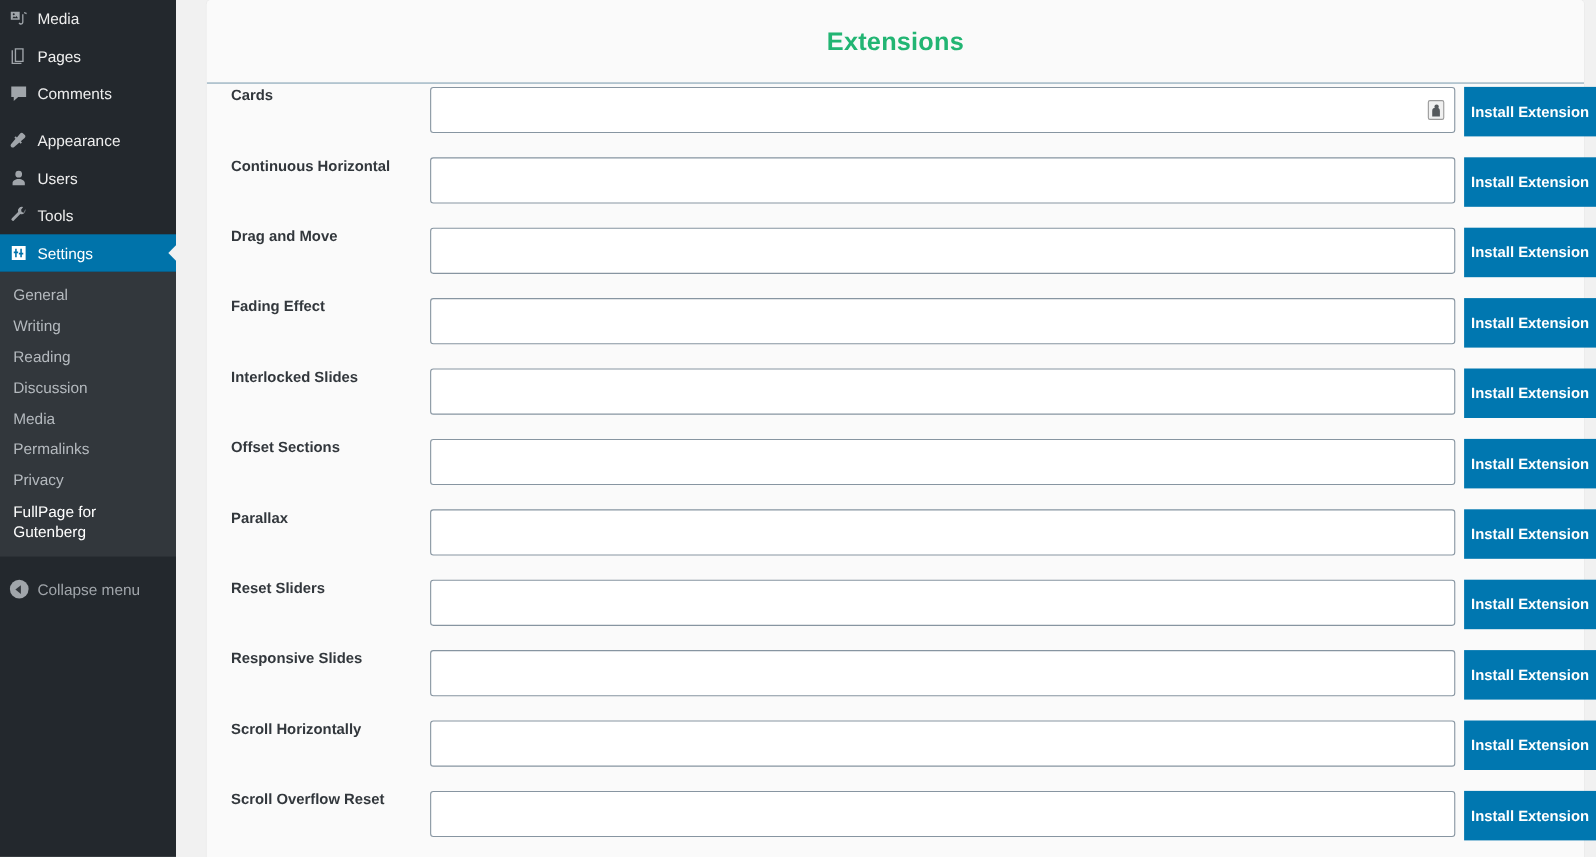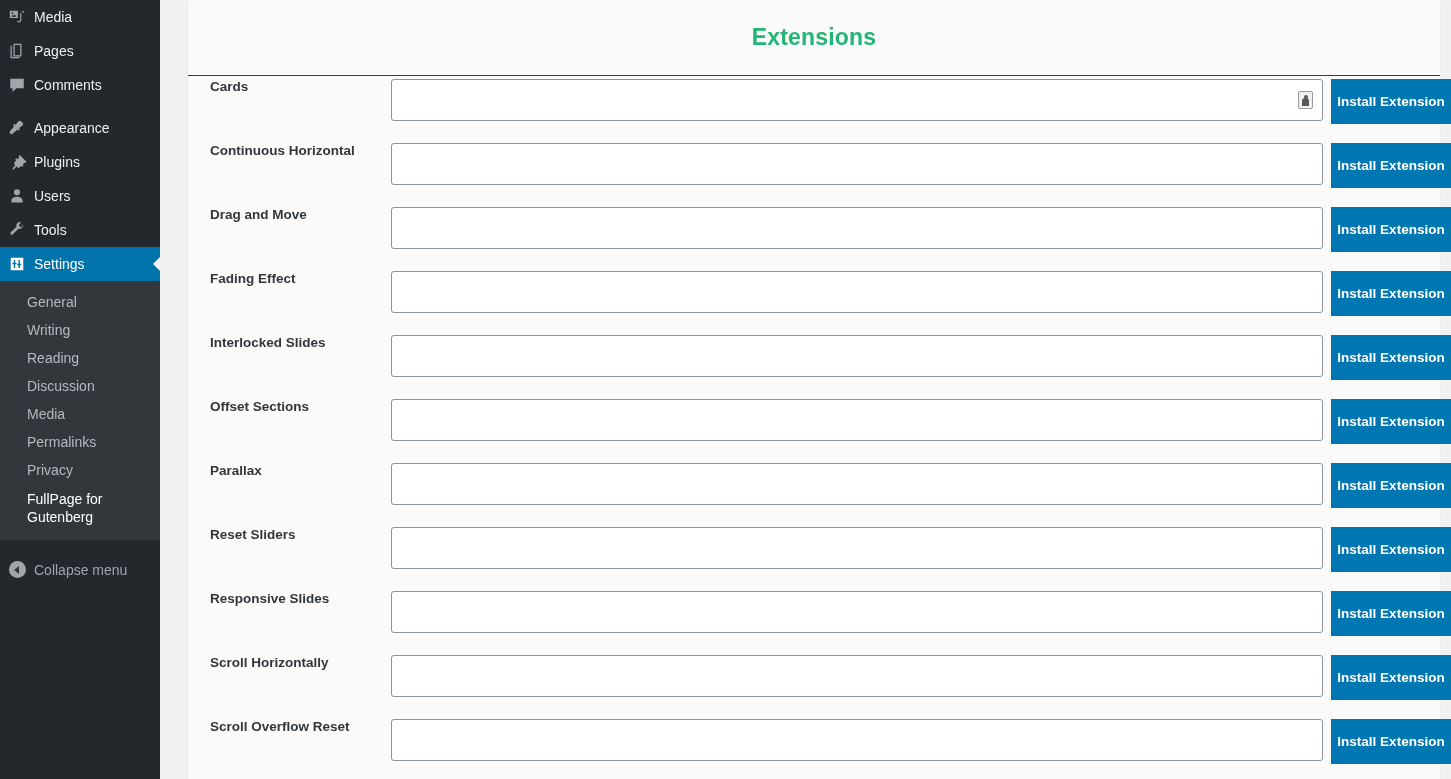--- a/index.html
+++ b/index.html
@@ -77,21 +77,20 @@
     padding: 7px 0 8px 0;
   }
   .submenu-item {
     display: block;
     padding: 6px 0 6px 12px;
     font-size: 14px;
     line-height: 16px;
     color: #b4b9be;
     cursor: pointer;
     font-family: "Liberation Sans", sans-serif;
-    margin-left: 15px;
   }
   .submenu-item.current {
     color: #fff;
     font-weight: normal;
     line-height: 18px;
     max-width: 140px;
   }
 
   
   #collapse-menu {
@@ -273,28 +272,20 @@
           <span class="mi-label">Comments</span>
         </div>
         <div class="menu-sep"></div>
         <div class="menu-top">
           <span class="mi-icon">
             <svg width="18" height="18" viewBox="0 0 20 20" fill="currentColor">
               <path d="M14.5 2.5c-.9-.9-2.2-.7-3 .2L8.2 6.6 7 5.4 5.6 6.8l1.2 1.2-4.4 5.2c-.8.9-.8 2.1.1 3s2.1.8 3 0l5.2-4.4 1.2 1.2 1.4-1.4-1.2-1.2 3.9-3.3c.9-.8 1.1-2.1.2-3z"></path>
             </svg>
           </span>
           <span class="mi-label">Appearance</span>
-        </div>
-        <div class="menu-top">
-          <span class="mi-icon">
-            <svg width="18" height="18" viewBox="0 0 20 20" fill="currentColor">
-              <path d="M13.1 2.2 11.7 3.6l1 1-2.3 2.3-1-1-1.4 1.4 1 1-1.4 1.4c-1 1-1 2.6 0 3.5l.5.5-3.4 3.4 1.4 1.4 3.4-3.4.5.5c1 1 2.6 1 3.5 0l1.4-1.4 1 1 1.4-1.4-1-1 2.3-2.3 1 1 1.4-1.4z"></path>
-            </svg>
-          </span>
-          <span class="mi-label">Plugins</span>
         </div>
         <div class="menu-top">
           <span class="mi-icon">
             <svg width="18" height="18" viewBox="0 0 20 20" fill="currentColor">
               <path d="M10 9.3a3.4 3.4 0 100-6.8 3.4 3.4 0 000 6.8zM10 10.7c-3.4 0-6.2 1.9-6.2 4.2v2.3h12.4v-2.3c0-2.3-2.8-4.2-6.2-4.2z"></path>
             </svg>
           </span>
           <span class="mi-label">Users</span>
         </div>
         <div class="menu-top">

